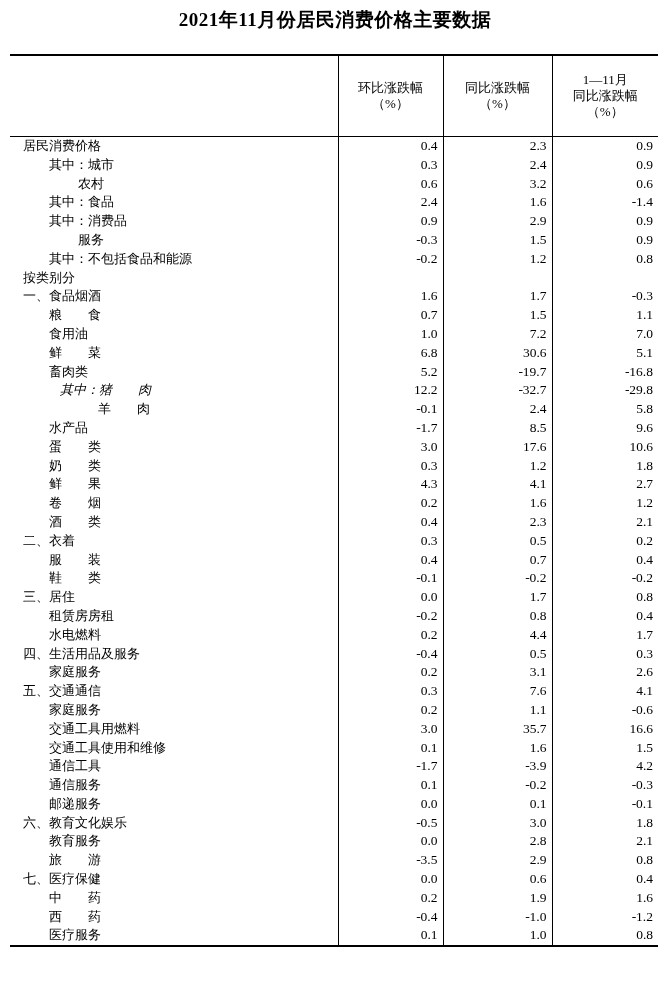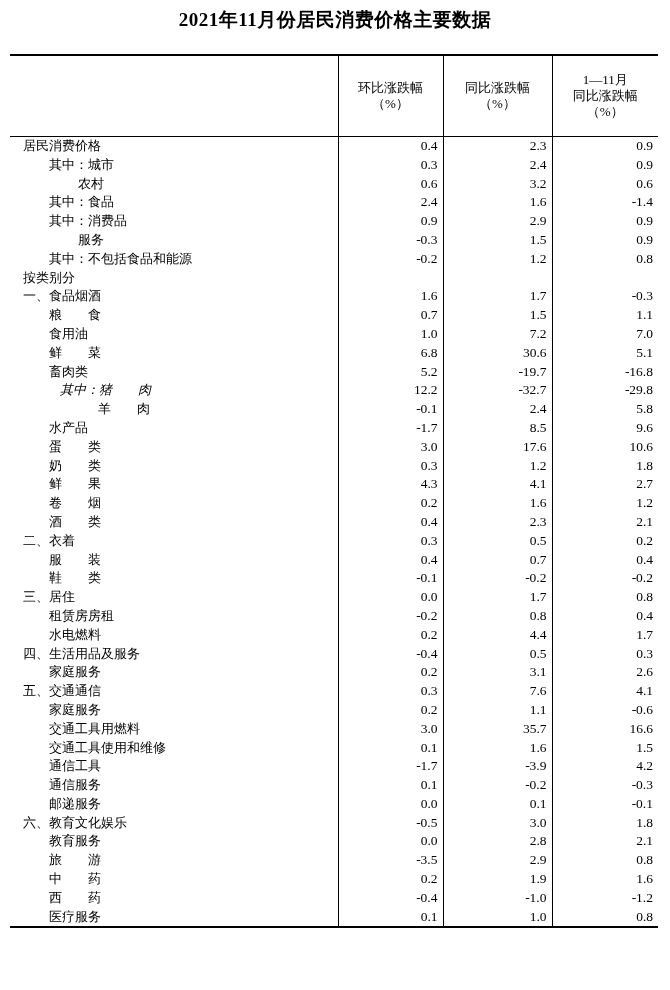--- a/index.html
+++ b/index.html
@@ -298,20 +298,26 @@
         <td class="num v">2.8</td>
         <td class="num v">2.1</td>
       </tr>
       <tr>
         <td class="label ind1">旅　　游</td>
         <td class="num v">-3.5</td>
         <td class="num v">2.9</td>
         <td class="num v">0.8</td>
       </tr>
       <tr>
+        <td class="label ind0">七、医疗保健</td>
+        <td class="num v">0.0</td>
+        <td class="num v">0.6</td>
+        <td class="num v">0.4</td>
+      </tr>
+      <tr>
         <td class="label ind1">中　　药</td>
         <td class="num v">0.2</td>
         <td class="num v">1.9</td>
         <td class="num v">1.6</td>
       </tr>
       <tr>
         <td class="label ind1">西　　药</td>
         <td class="num v">-0.4</td>
         <td class="num v">-1.0</td>
         <td class="num v">-1.2</td>

